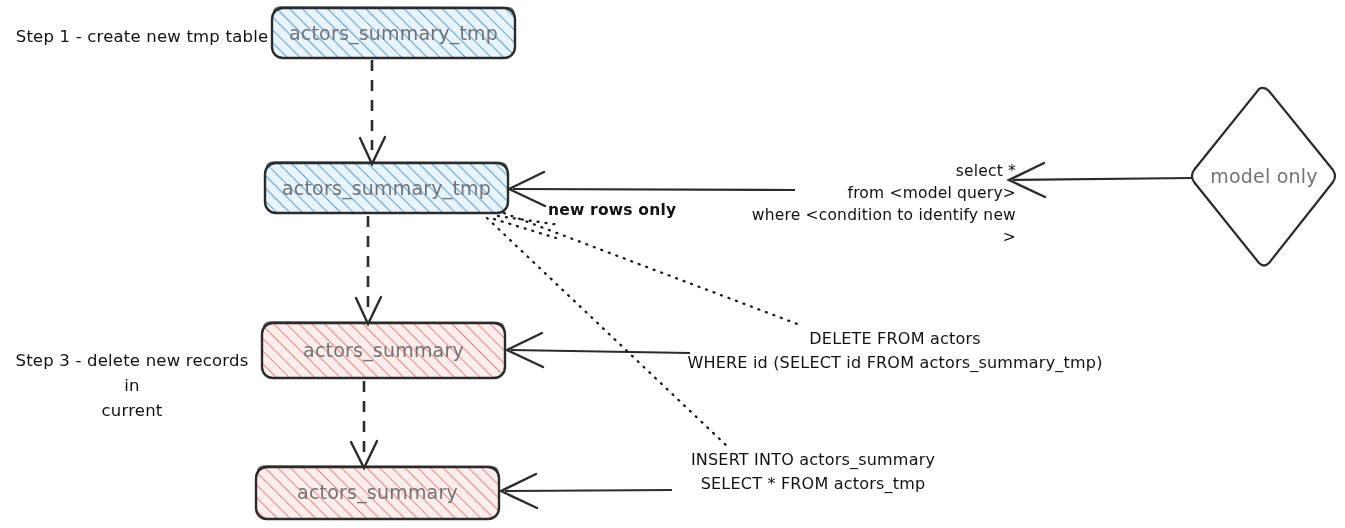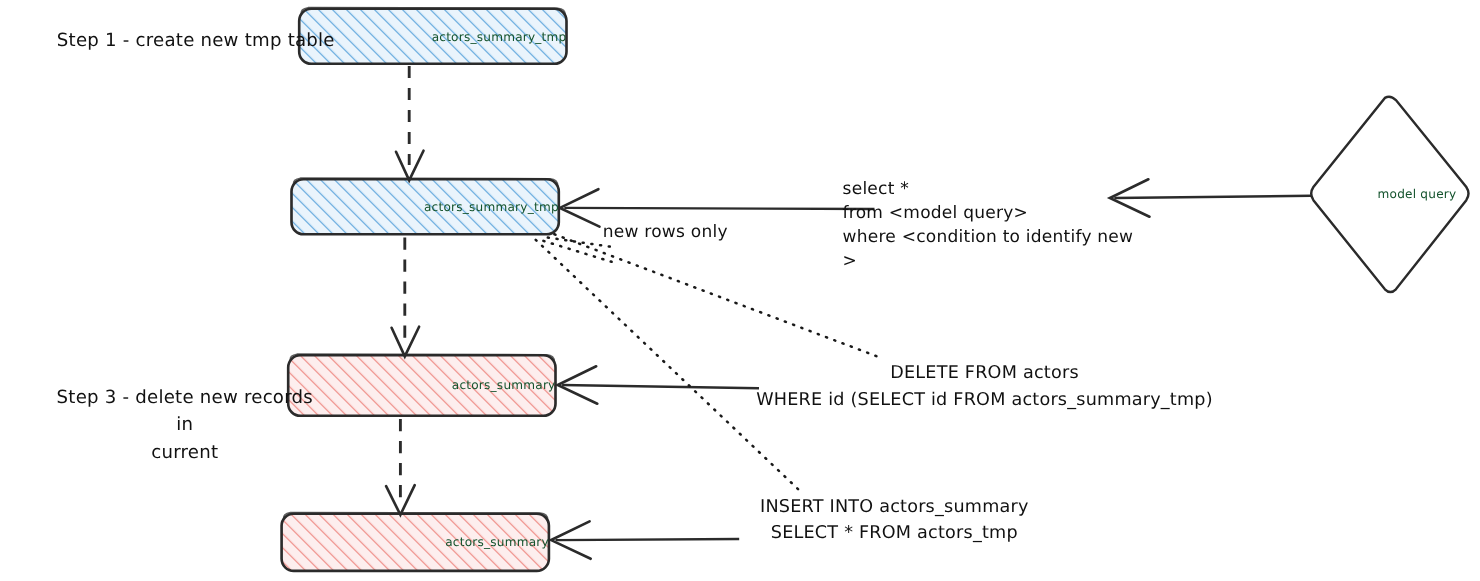--- a/index.html
+++ b/index.html
@@ -26,28 +26,27 @@
     overflow: visible;
   }
   .step-label {
     position: absolute;
     color: #111111;
     font-size: 16.5px;
     line-height: 25px;
     text-align: center;
     letter-spacing: 0.2px;
     white-space: pre-line;
-    margin-left: 36px;
   }
   .node-label {
     position: absolute;
-    color: #14532d;
-    font-size: 11px;
+    color: #737373;
+    font-size: 19px;
     line-height: 19px;
-    text-align: right;
+    text-align: center;
     letter-spacing: 0.2px;
     white-space: nowrap;
     pointer-events: none;
   }
   .edge-label {
     position: absolute;
     color: #111111;
     font-size: 15.5px;
     line-height: 22px;
     text-align: center;
@@ -159,25 +158,25 @@
 
 
   <div class="node-label" style="left:272px; top:24px; width:243px;">actors_summary_tmp</div>
 
   <div class="node-label" style="left:265px; top:179px; width:243px;">actors_summary_tmp</div>
 
   <div class="node-label" style="left:262px; top:341px; width:243px;">actors_summary</div>
 
   <div class="node-label" style="left:256px; top:483px; width:243px;">actors_summary</div>
 
-  <div class="node-label" style="left:1204px; top:167px; width:120px;">model query</div>
+  <div class="node-label" style="left:1204px; top:167px; width:120px;">model only</div>
 
-  <div class="edge-label" style="left:548px; top:199px; width:140px; text-align:left;">new rows only</div>
+  <div class="edge-label" style="left:548px; top:199px; width:140px; text-align:left;font-weight:bold;">new rows only</div>
 
-  <div class="edge-label" style="left:766px; top:160px; width:280px; text-align:left;">select *
+  <div class="edge-label" style="left:736px; top:160px; width:280px; text-align:right;">select *
 from &lt;model query&gt;
 where &lt;condition to identify new &gt;</div>
 
   <div class="edge-label mono-ish" style="left:680px; top:448px; width:266px; text-align:center;">INSERT INTO actors_summary
 SELECT * FROM actors_tmp</div>
 
   <div class="edge-label mono-ish" style="left:686px; top:327px; width:418px; text-align:center;">DELETE FROM actors
 WHERE id (SELECT id FROM actors_summary_tmp)</div>
 
 </div>

